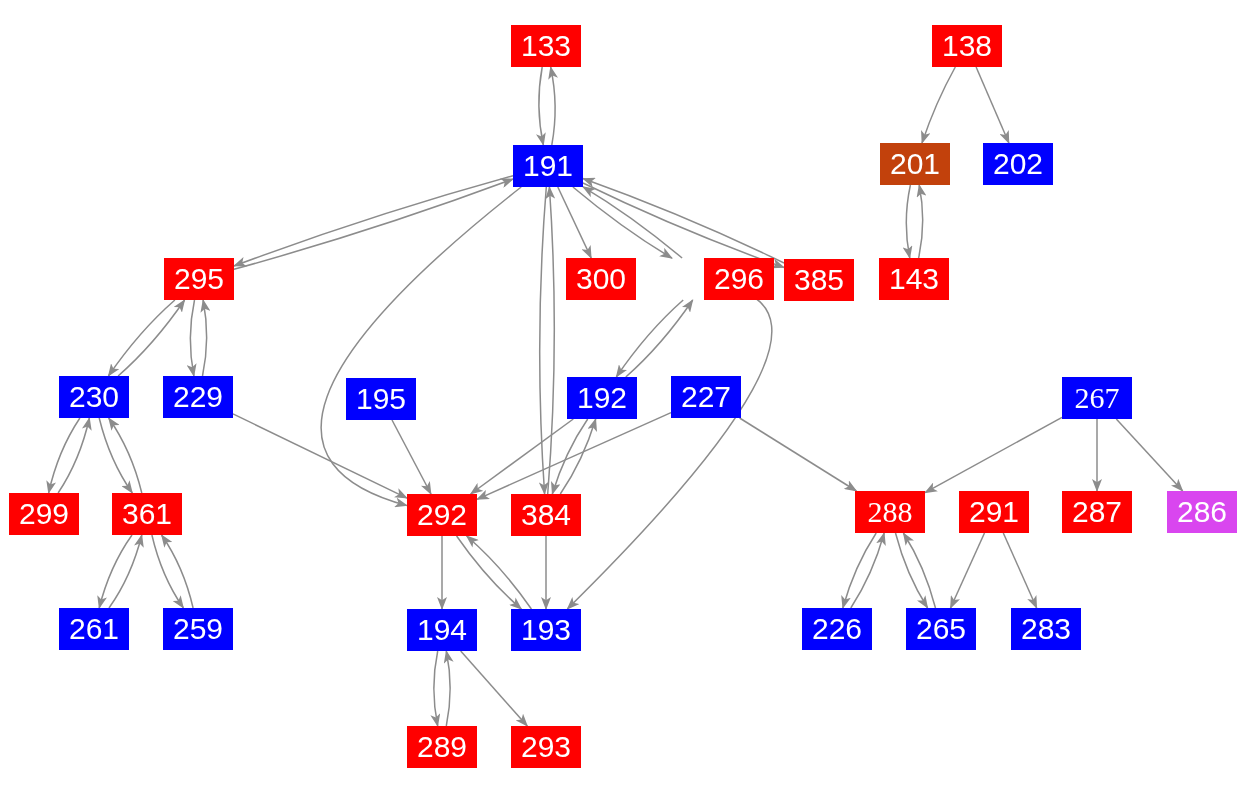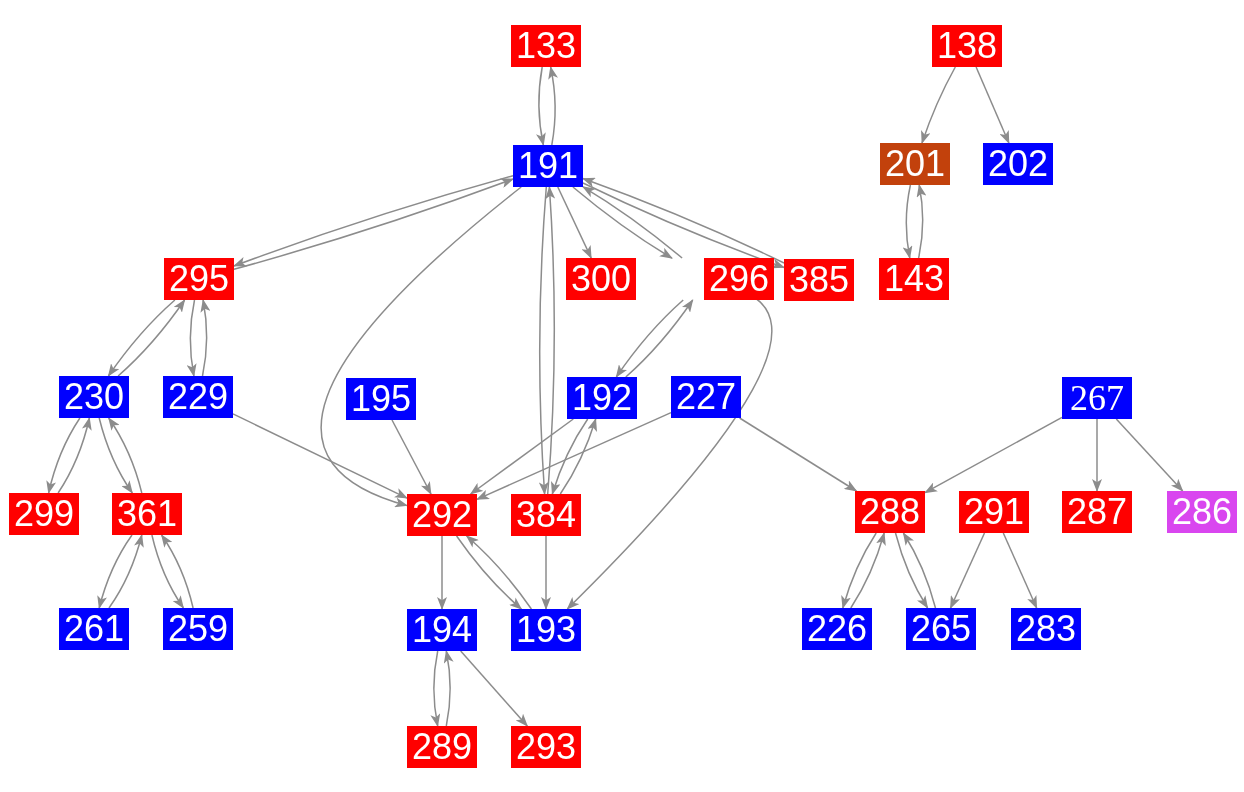--- a/index.html
+++ b/index.html
@@ -21,21 +21,21 @@
     top: 0;
   }
   .gnode {
     position: absolute;
     width: 70px;
     height: 42px;
     display: flex;
     align-items: center;
     justify-content: center;
     color: #ffffff;
-    font-size: 36px;
+    font-size: 30px;
     font-family: "Liberation Sans", sans-serif;
     user-select: none;
     line-height: 1;
   }
 </style>
 </head>
 <body>
 
 <div id="stage">
   <svg id="edges-svg" width="1244" height="792" viewBox="0 0 1244 792">
@@ -113,21 +113,21 @@
       <div class="gnode" style="left: 59px; top: 376px; background: rgb(0, 0, 255); color: rgb(255, 255, 255);">230</div>
       <div class="gnode" style="left: 163px; top: 376px; background: rgb(0, 0, 255); color: rgb(255, 255, 255);">229</div>
       <div class="gnode" style="left: 346px; top: 378px; background: rgb(0, 0, 255); color: rgb(255, 255, 255);">195</div>
       <div class="gnode" style="left: 567px; top: 377px; background: rgb(0, 0, 255); color: rgb(255, 255, 255);">192</div>
       <div class="gnode" style="left: 671px; top: 376px; background: rgb(0, 0, 255); color: rgb(255, 255, 255);">227</div>
       <div class="gnode" style="left: 1062px; top: 377px; background: rgb(0, 0, 255); color: rgb(255, 255, 255); font-family: Liberation Serif, serif;">267</div>
       <div class="gnode" style="left: 9px; top: 493px; background: rgb(255, 0, 0); color: rgb(255, 255, 255);">299</div>
       <div class="gnode" style="left: 112px; top: 493px; background: rgb(255, 0, 0); color: rgb(255, 255, 255); text-align: center;">361</div>
       <div class="gnode" style="left: 407px; top: 494px; background: rgb(255, 0, 0); color: rgb(255, 255, 255);">292</div>
       <div class="gnode" style="left: 511px; top: 494px; background: rgb(255, 0, 0); color: rgb(255, 255, 255);">384</div>
-      <div class="gnode" style="left: 855px; top: 491px; background: rgb(255, 0, 0); color: rgb(255, 255, 255);">288</div>
+      <div class="gnode" style="left: 855px; top: 491px; background: rgb(255, 0, 0); color: rgb(255, 255, 255); font-family: Liberation Serif, serif;">288</div>
       <div class="gnode" style="left: 959px; top: 491px; background: rgb(255, 0, 0); color: rgb(255, 255, 255);">291</div>
       <div class="gnode" style="left: 1062px; top: 491px; background: rgb(255, 0, 0); color: rgb(255, 255, 255);">287</div>
       <div class="gnode" style="left: 1167px; top: 491px; background: #d946ef; color: rgb(255, 255, 255);">286</div>
       <div class="gnode" style="left: 59px; top: 608px; background: rgb(0, 0, 255); color: rgb(255, 255, 255);">261</div>
       <div class="gnode" style="left: 163px; top: 608px; background: rgb(0, 0, 255); color: rgb(255, 255, 255);">259</div>
       <div class="gnode" style="left: 407px; top: 609px; background: rgb(0, 0, 255); color: rgb(255, 255, 255);">194</div>
       <div class="gnode" style="left: 511px; top: 609px; background: rgb(0, 0, 255); color: rgb(255, 255, 255);">193</div>
       <div class="gnode" style="left: 802px; top: 608px; background: rgb(0, 0, 255); color: rgb(255, 255, 255);">226</div>
       <div class="gnode" style="left: 906px; top: 608px; background: rgb(0, 0, 255); color: rgb(255, 255, 255);">265</div>
       <div class="gnode" style="left: 1011px; top: 608px; background: rgb(0, 0, 255); color: rgb(255, 255, 255);">283</div>

